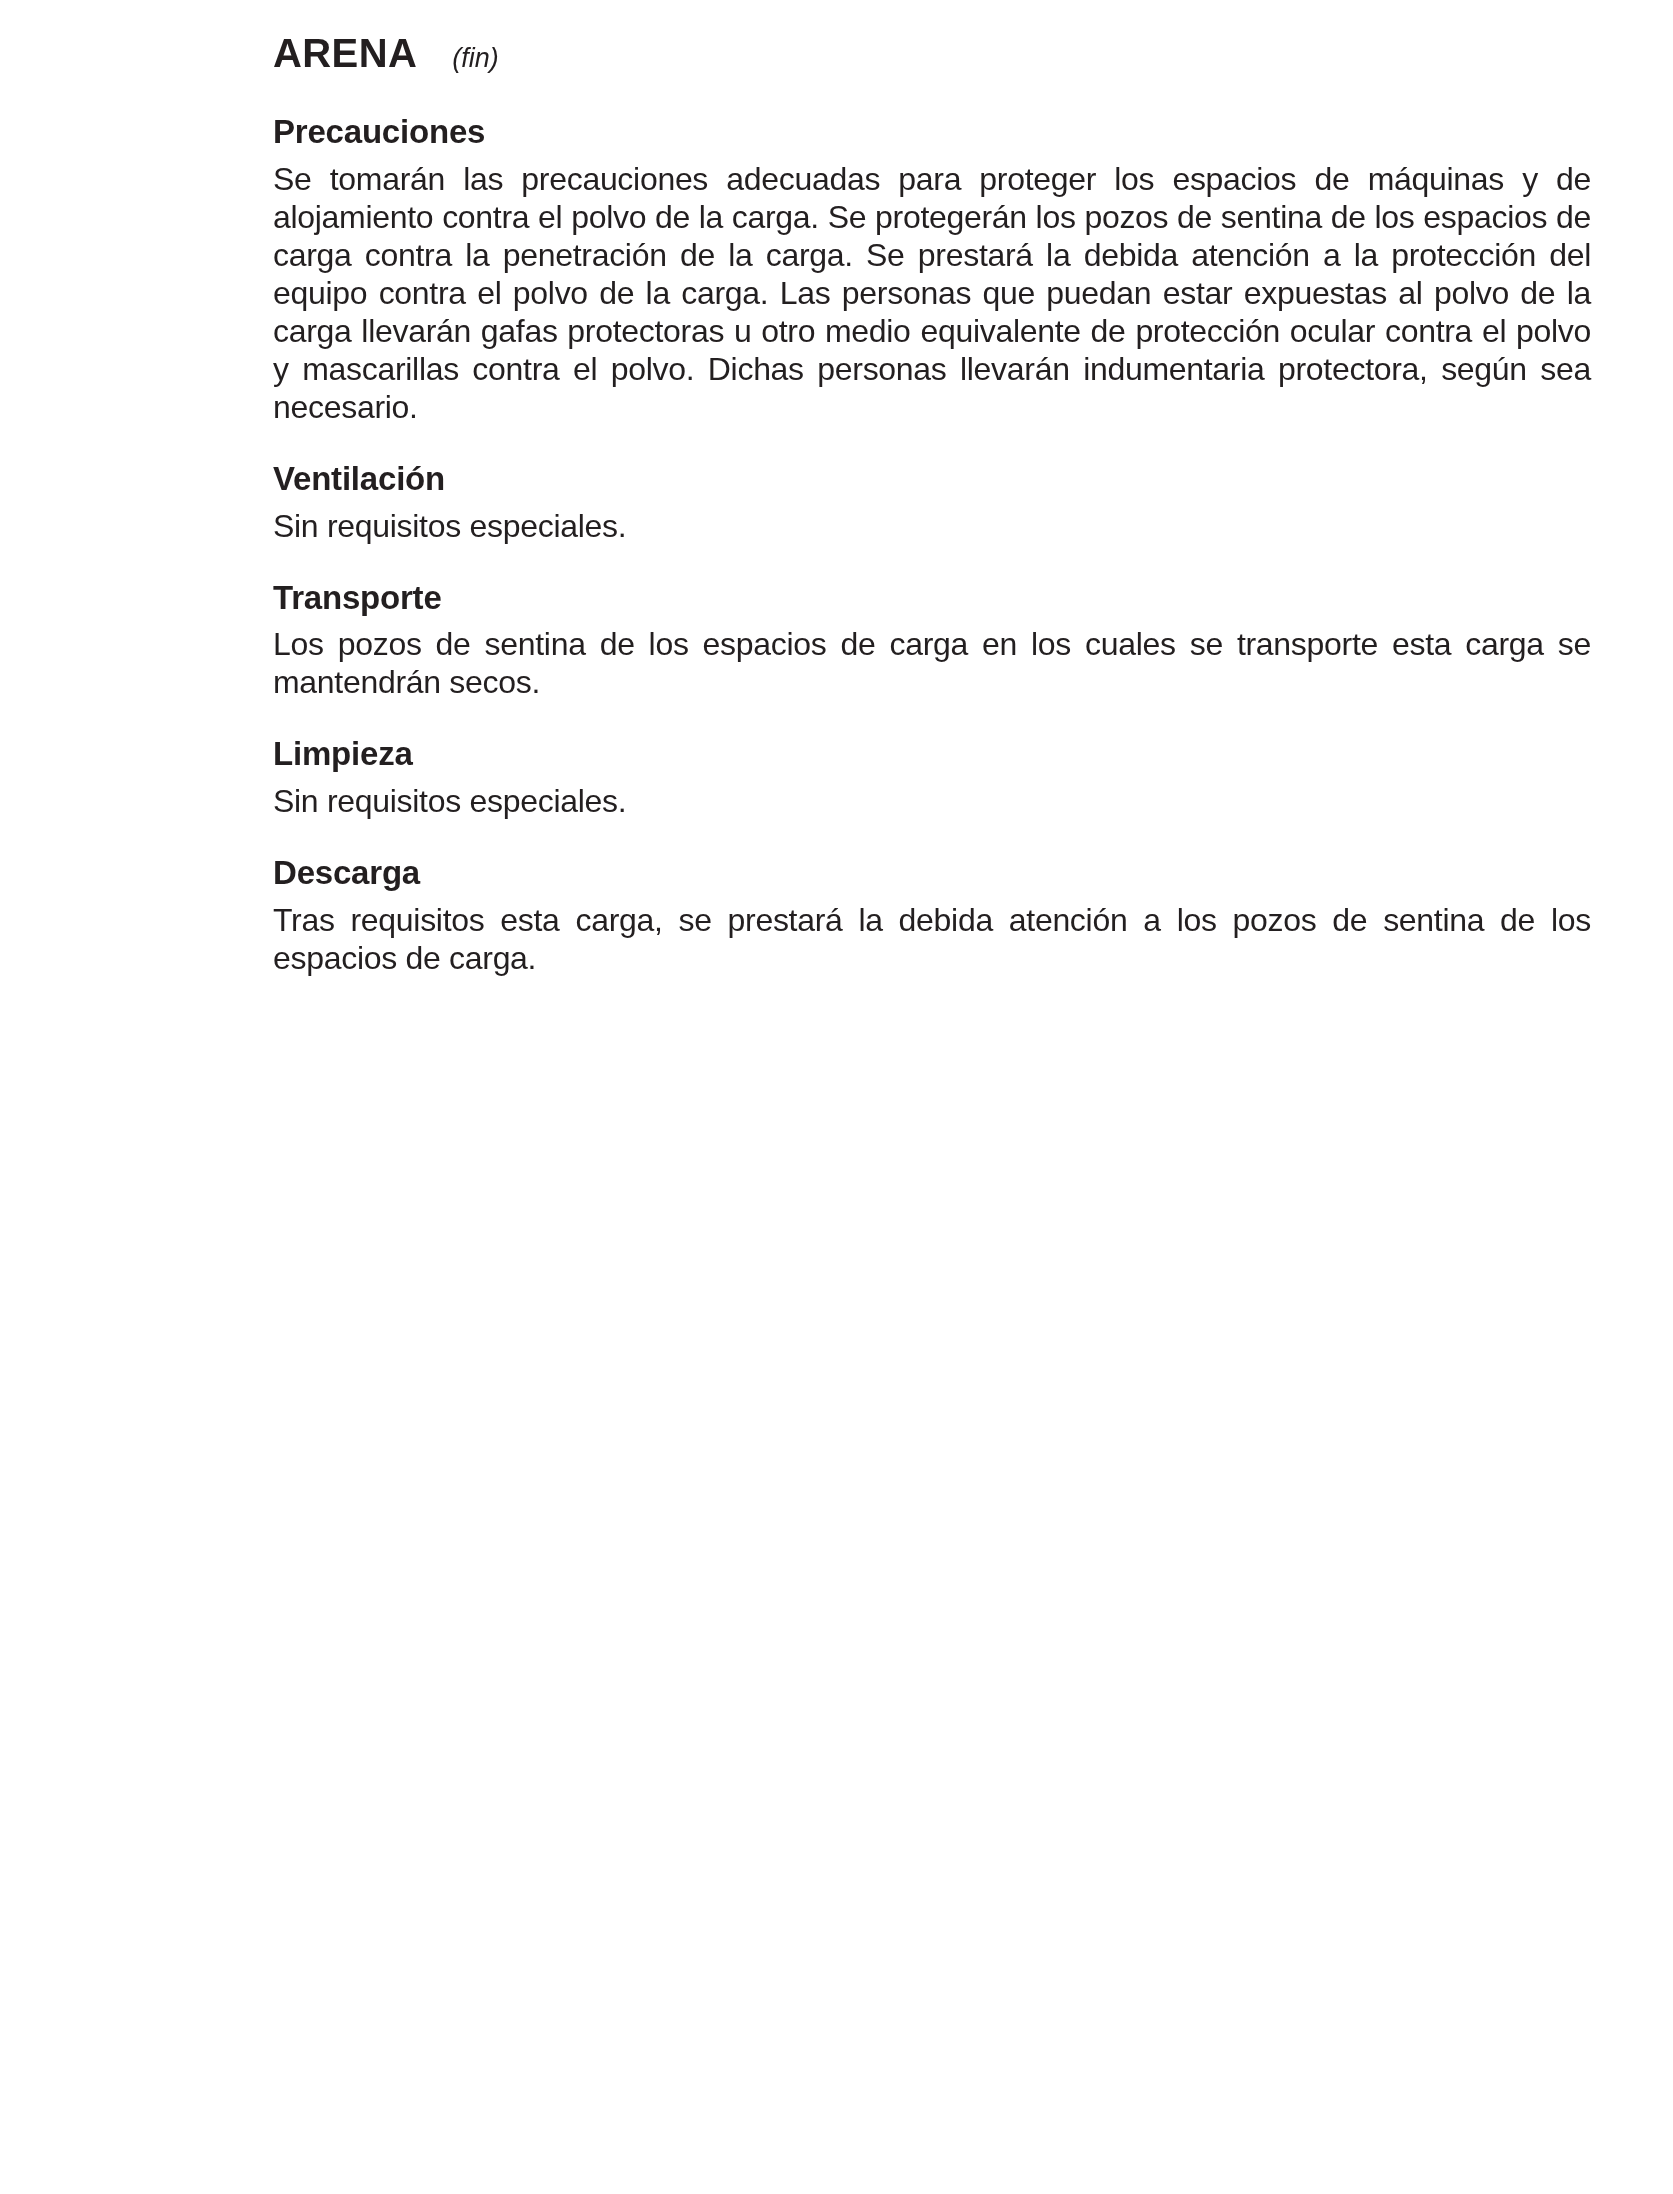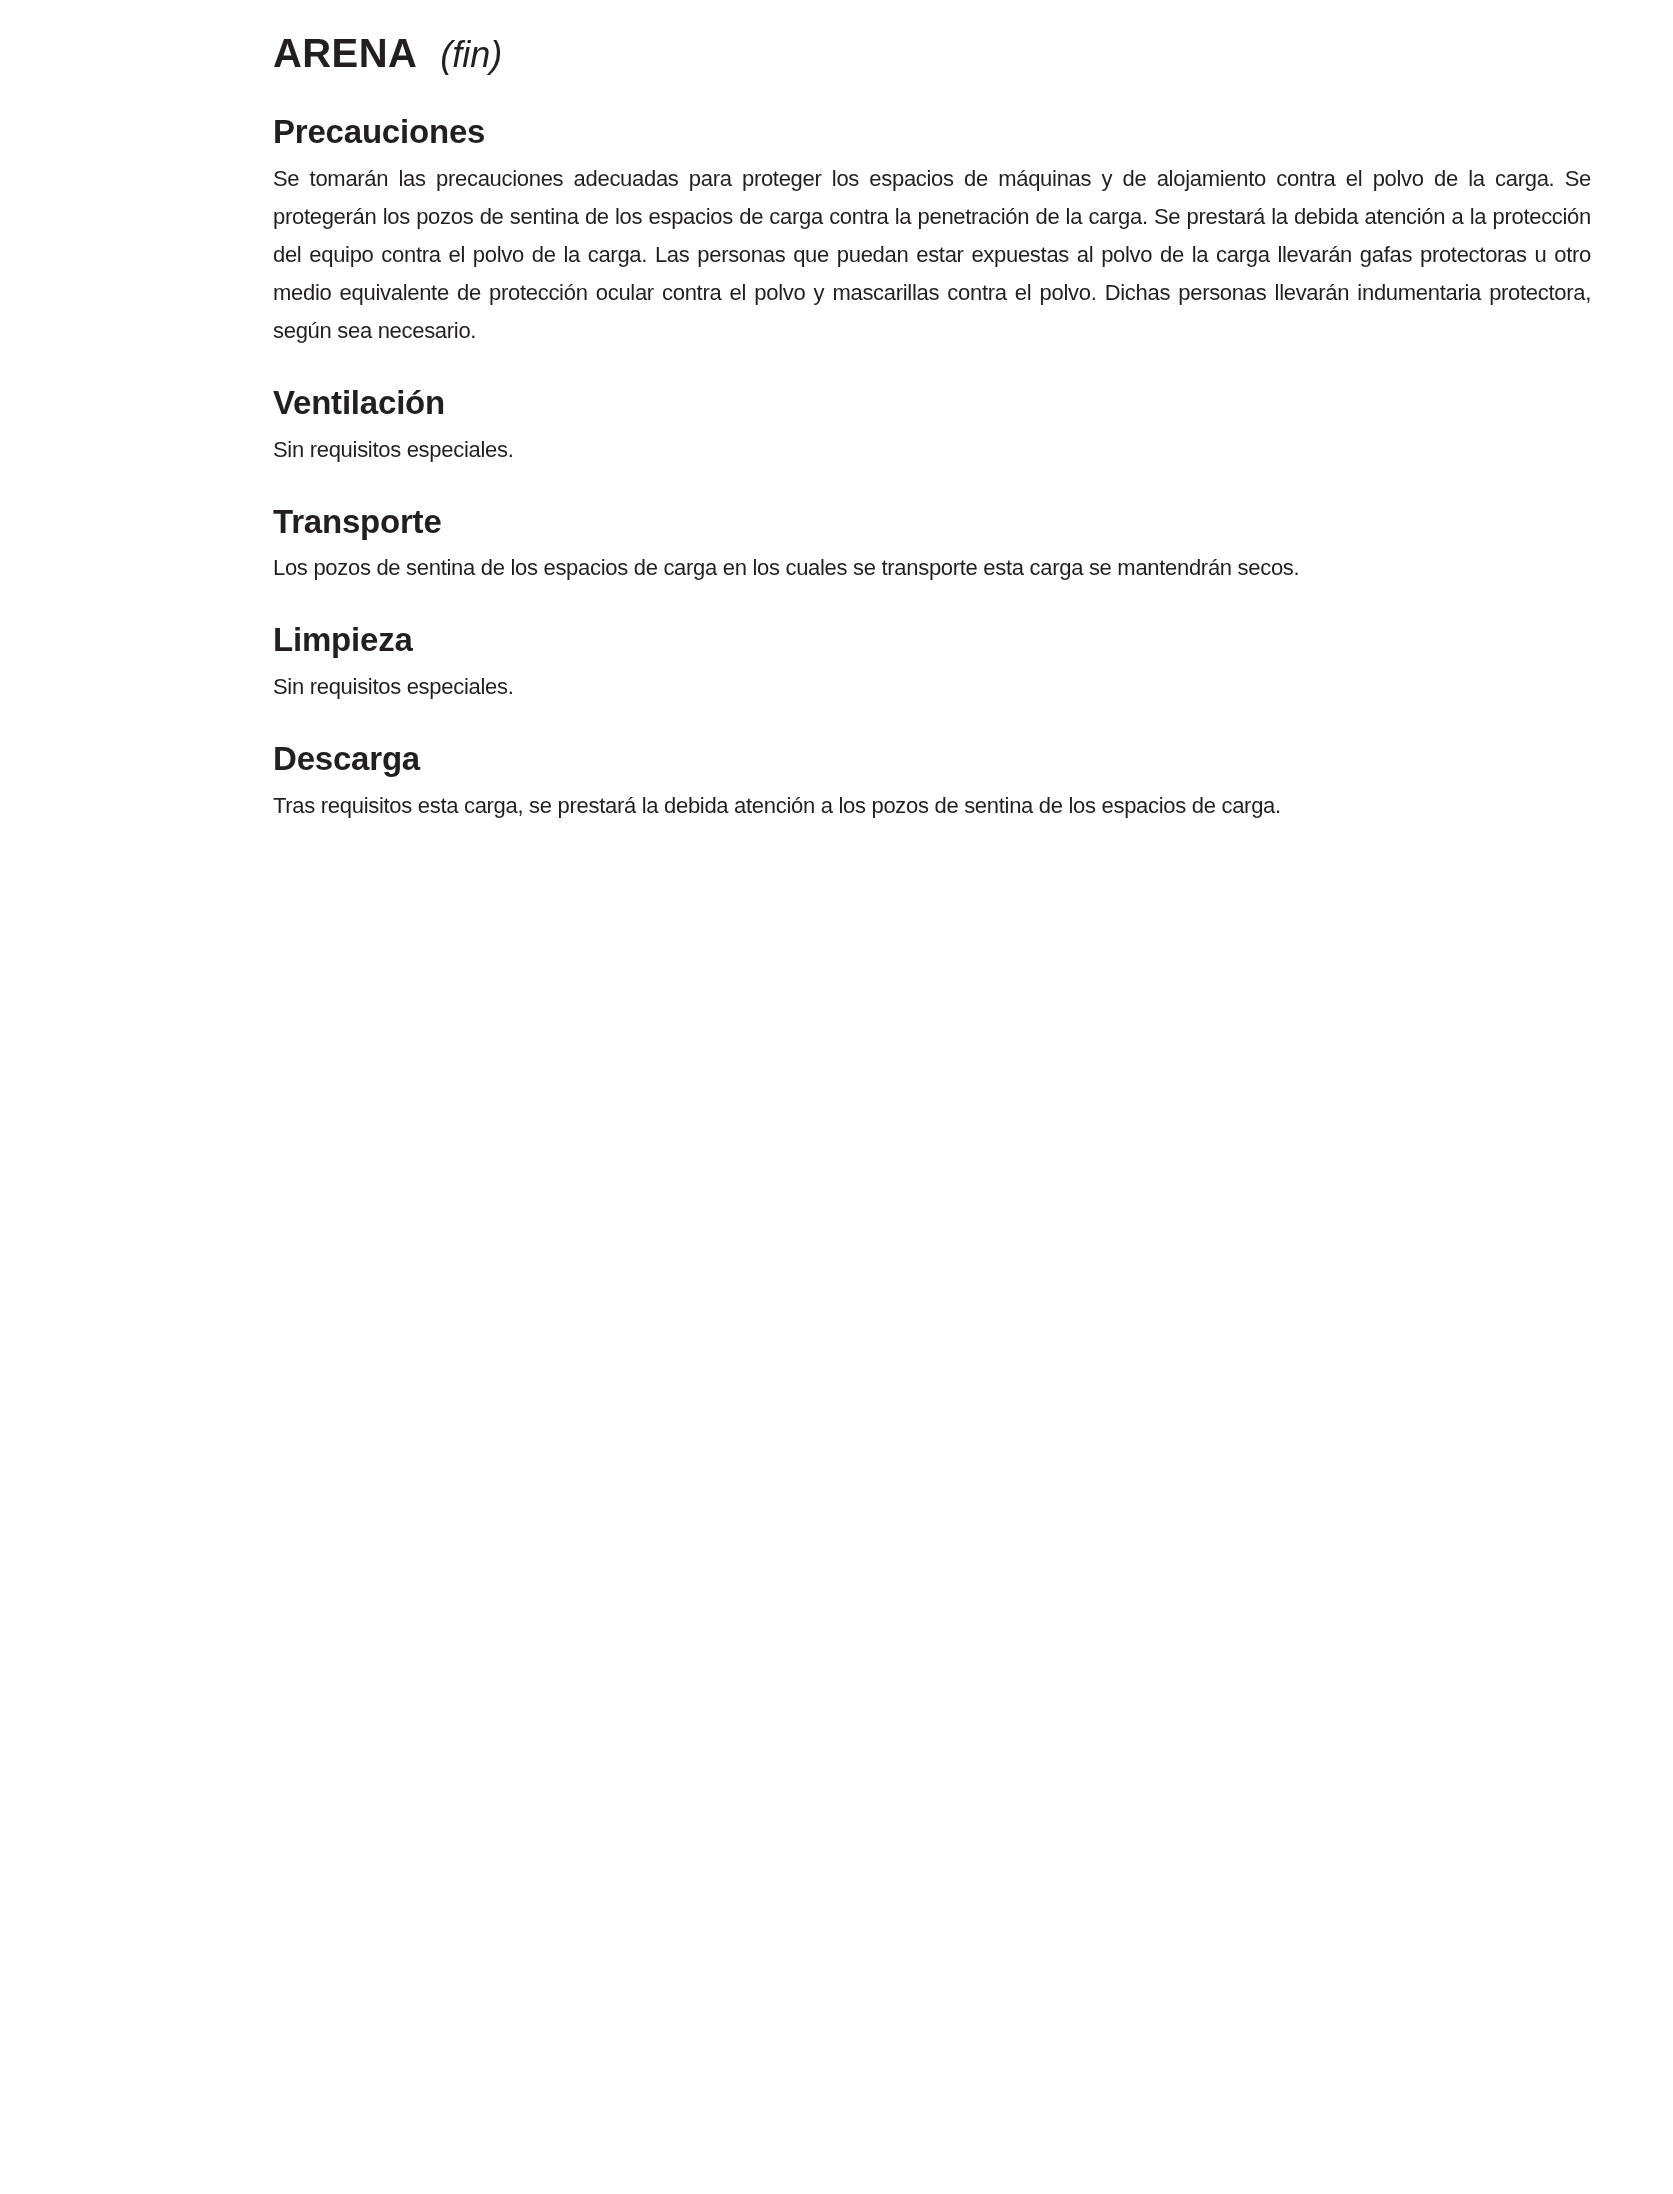--- a/index.html
+++ b/index.html
@@ -27,35 +27,35 @@
     margin: 0 0 40px 0;
     white-space: nowrap;
   }
   .title .t-name {
     font-weight: bold;
     letter-spacing: 0.4px;
   }
   .title .t-suffix {
     font-style: italic;
     font-weight: normal;
-    font-size: 36px;
-    margin-left: 12px;
+    font-size: 27px;
+    margin-left: 24px;
   }
   .doc-section h2 {
     font-size: 33px;
     font-weight: bold;
     line-height: 1.1;
     letter-spacing: -0.2px;
     margin: 35px 0 9.5px 0;
   }
   .doc-section:first-of-type h2 {
     margin-top: 16px;
   }
   .doc-section p {
-    font-size: 22px;
+    font-size: 32px;
     line-height: 38px;
     letter-spacing: -0.3px;
     margin: 0;
     text-align: justify;
   }
 </style>
 </head>
 <body>
 
 <div class="content">

